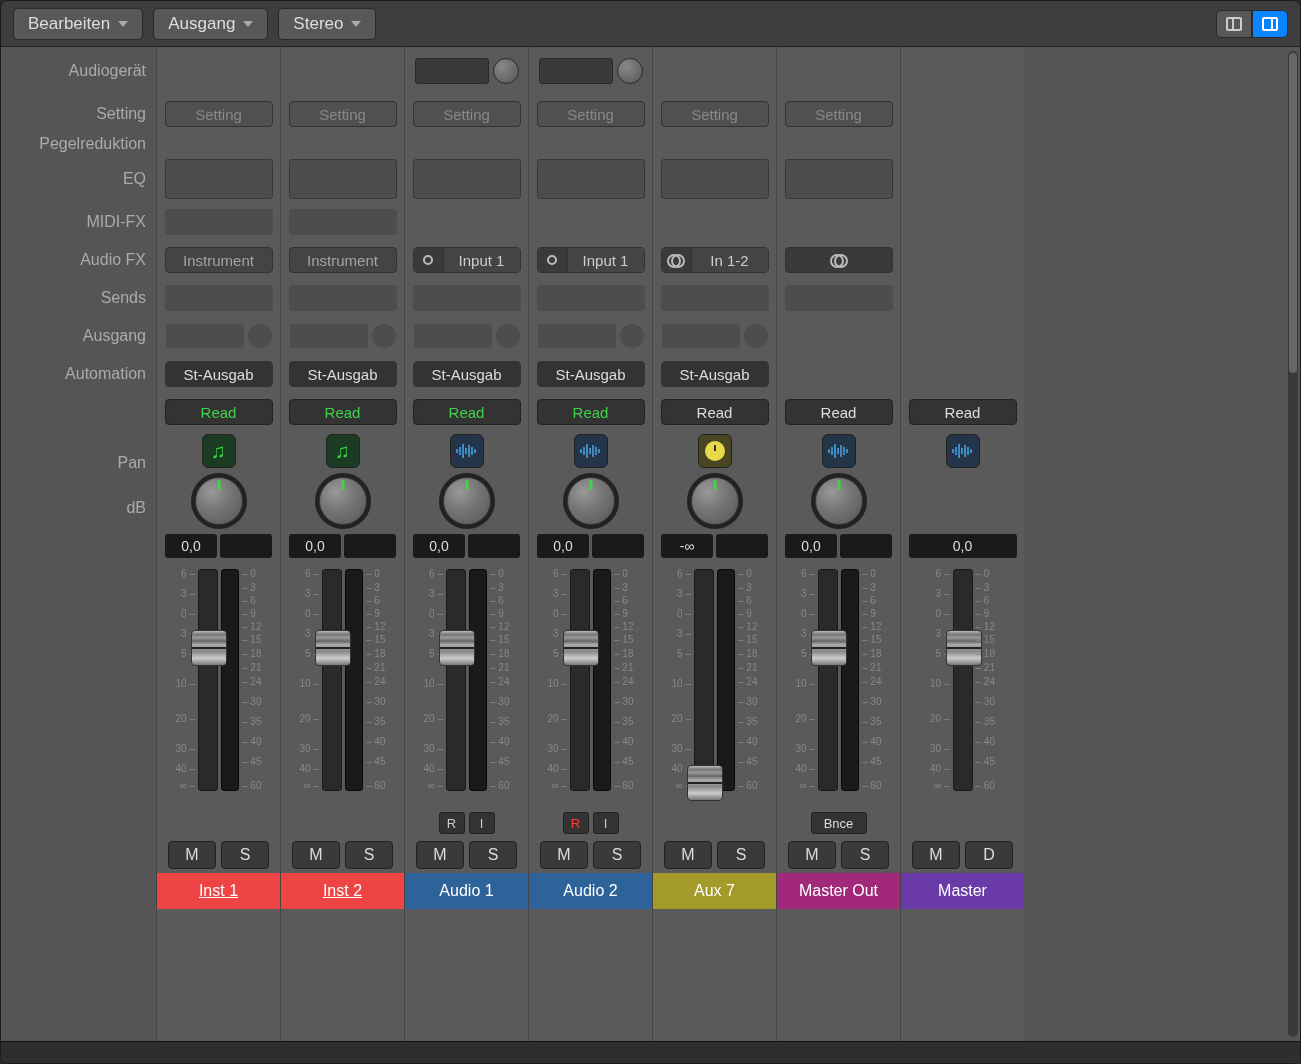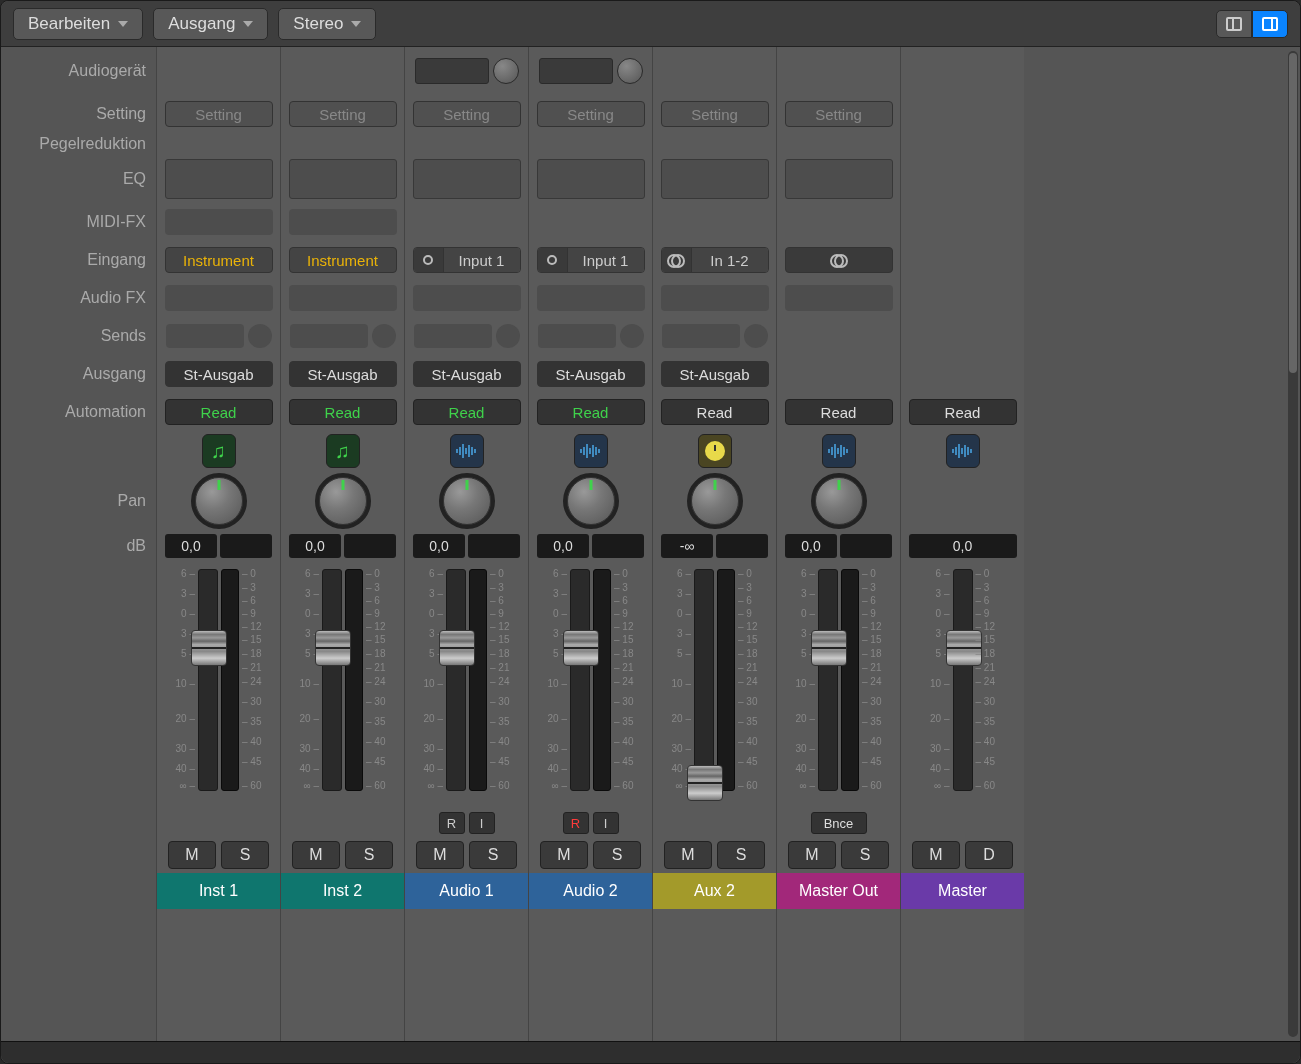--- a/index.html
+++ b/index.html
@@ -26,21 +26,21 @@
   .label-row.fader { height: 248px; }
   .label-row.spacer { height: 40px; }
 
   .strips { display:flex; overflow-x:auto; flex:1; }
   .strip { width: 124px; flex-shrink:0; background:#5a5a5a; border-left:1px solid #444; position:relative; display:flex; flex-direction:column; }
   .row { height:38px; display:flex; align-items:center; justify-content:center; padding:0 4px; }
   .row.tall { height:48px; }
 
   .slot { width: 108px; height:26px; background:#444; border:1px solid #333; border-radius:4px; display:flex; align-items:center; justify-content:center; color:#999; font-size:15px; cursor:pointer; }
   .slot.dim { background:#505050; color:#888; }
-  .slot.text { color:#eab308; }
+  .slot.text { color:#a3a3a3; }
   .slot-empty { width:108px; height:26px; background:#4d4d4d; border-radius:4px; }
   .eq-slot { width:108px; height:40px; background:#4d4d4d; border:1px solid #383838; border-radius:3px; cursor:pointer;}
   .send-row { display:flex; gap:4px; justify-content:center; align-items:center; }
   .send-slot { width:78px; height:24px; background:#4d4d4d; border-radius:4px; }
   .send-knob { width:24px; height:24px; background:#4d4d4d; border-radius:50%; }
 
   .dual-slot { display:flex; width:108px; height:26px; border:1px solid #333; border-radius:4px; overflow:hidden; }
   .dual-slot .left { width:30px; background:#3a3a3a; display:flex; align-items:center; justify-content:center; border-right:1px solid #333;}
   .dual-slot .right { flex:1; background:#444; display:flex; align-items:center; justify-content:center; color:#ccc; font-size:15px;}
 
@@ -77,21 +77,21 @@
 
   .ri-row { height:28px; display:flex; gap:4px; justify-content:center; align-items:center;}
   .ri-btn { width:26px; height:22px; background:#333; border:1px solid #222; border-radius:3px; color:#ccc; font-size:13px; display:flex; align-items:center; justify-content:center; cursor:pointer;}
   .ri-btn.armed { color:#ff3b3b; }
   .bnce-btn { width:56px; height:22px; background:#333; border:1px solid #222; border-radius:3px; color:#ddd; font-size:13px; display:flex; align-items:center; justify-content:center; cursor:pointer;}
 
   .ms-row { height:36px; display:flex; gap:5px; justify-content:center; align-items:center; }
   .ms-btn { width:48px; height:28px; background:#3a3a3a; border:1px solid #222; border-radius:4px; color:#ddd; font-size:16px; display:flex; align-items:center; justify-content:center; cursor:pointer;}
 
   .name-row { height:36px; display:flex; align-items:center; justify-content:center; color:#fff; font-size:16px; }
-  .name-row.inst { background:#0f766e; }
+  .name-row.inst { background:#ef4444;text-decoration:underline; }
   .name-row.audio { background:#2e639a; }
   .name-row.aux { background:#a39a2a; }
   .name-row.stereo { background:#a2287a; }
   .name-row.master { background:#6a3aa8; }
 
   .audio-device-row { height:48px; display:flex; align-items:center; justify-content:center; gap:4px;}
   .device-slot { width:74px; height:26px; background:#3a3a3a; border:1px solid #2a2a2a; border-radius:3px;}
   .device-knob { width:26px; height:26px; border-radius:50%; background:radial-gradient(circle at 35% 30%,#888,#555); border:1px solid #2a2a2a;}
 
   .bottom-bar { height:22px; background:#2e2e2e; border-top:1px solid #111; border-radius: 0 0 8px 8px;}
@@ -131,21 +131,20 @@
     </div>
   </div>
 
   <div class="mixer-body">
     <div class="labels-col">
       <div class="label-row tall">Audiogerät</div>
       <div class="label-row">Setting</div>
       <div class="label-row" style="height:22px">Pegelreduktion</div>
       <div class="label-row tall">EQ</div>
       <div class="label-row">MIDI-FX</div>
-      <div class="label-row">Eingang</div>
       <div class="label-row">Audio FX</div>
       <div class="label-row">Sends</div>
       <div class="label-row">Ausgang</div>
       <div class="label-row">Automation</div>
       <div class="label-row spacer"></div>
       <div class="label-row" style="height:60px">Pan</div>
       <div class="label-row" style="height:30px">dB</div>
       <div class="label-row fader"></div>
       <div class="label-row" style="height:28px"></div>
       <div class="label-row" style="height:36px"></div>
@@ -600,21 +599,21 @@
               <div class="tick" style="top:168px">– 40</div>
               <div class="tick" style="top:188px">– 45</div>
               <div class="tick" style="top:212px">– 60</div>
             </div>
           </div>
           <div class="ri-row"></div>
           <div class="ms-row">
             <div class="ms-btn">M</div>
             <div class="ms-btn">S</div>
           </div>
-          <div class="name-row aux">Aux 2</div>
+          <div class="name-row aux">Aux 7</div>
         </div>
         <div class="strip">
           <div class="audio-device-row"></div>
           <div class="row">
             <div class="slot dim">Setting</div>
           </div>
           <div class="row" style="height:22px"></div>
           <div class="row tall">
             <div class="eq-slot"></div>
           </div>

